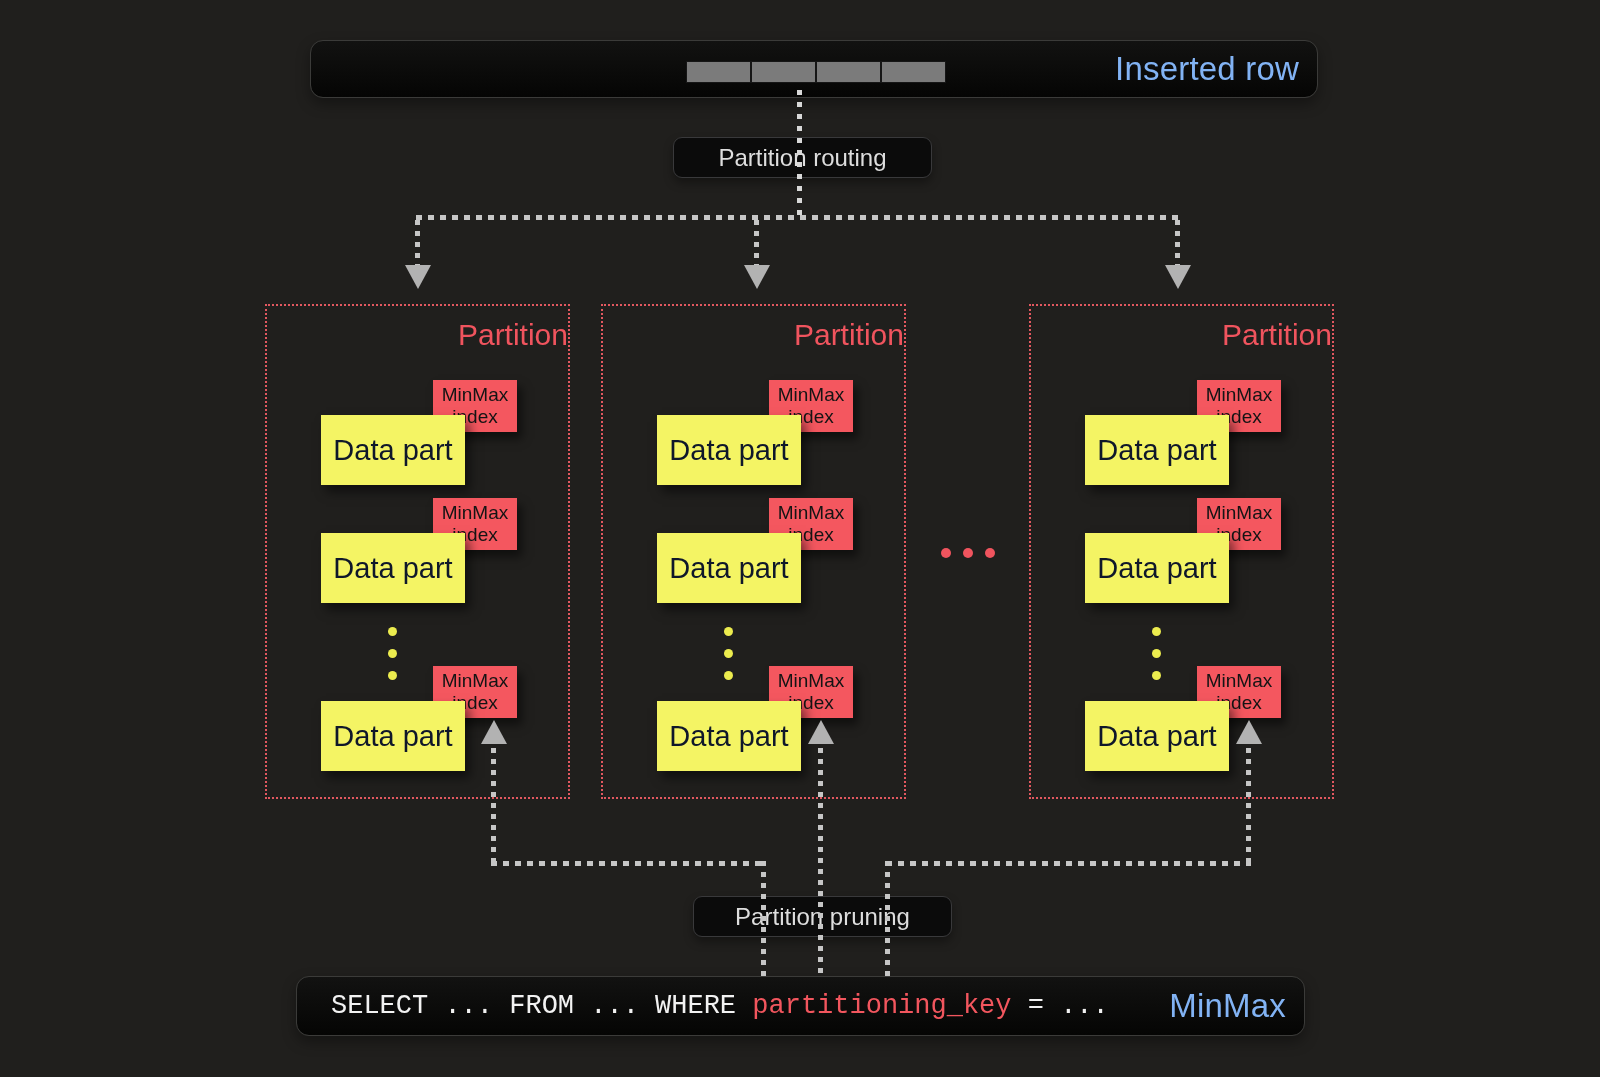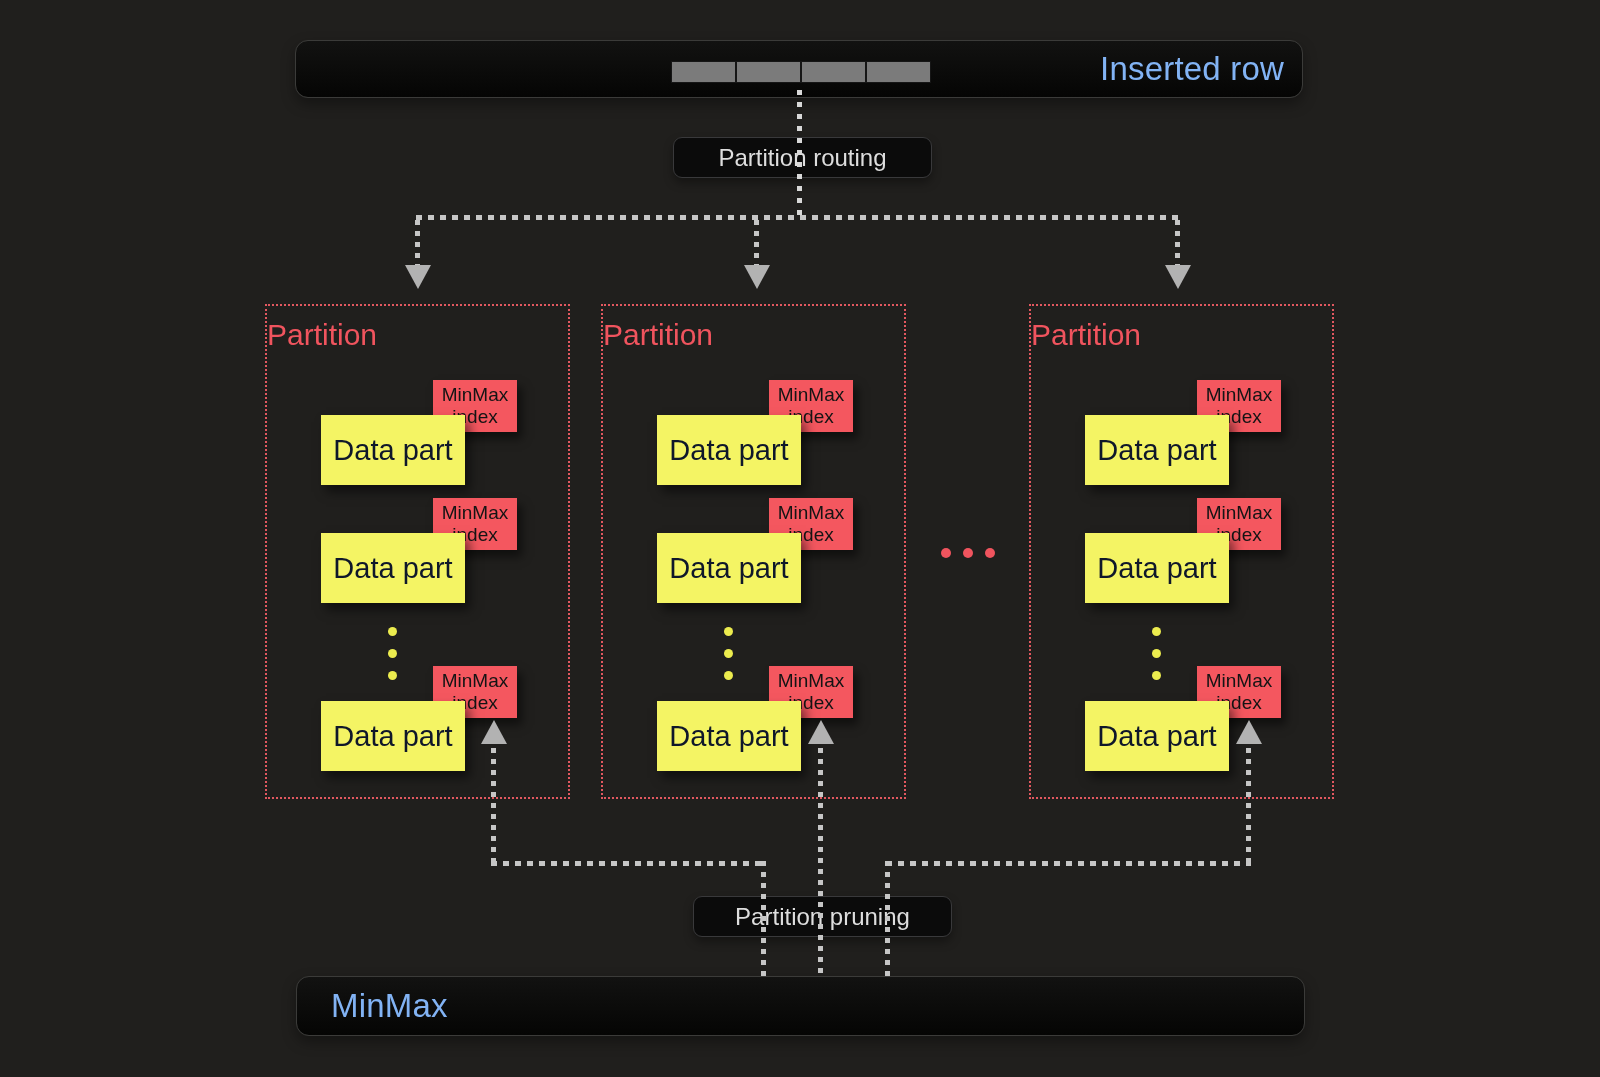--- a/index.html
+++ b/index.html
@@ -3,21 +3,21 @@
 <meta charset="utf-8">
 <style>
   html,body{margin:0;padding:0;background:#201f1d;}
   .stage{position:relative;width:1600px;height:1077px;background:#201f1d;overflow:hidden;
          font-family:"Liberation Sans", sans-serif;}
 
   
   .bar{position:absolute;background:linear-gradient(180deg,#121211,#050504);
        border:1px solid #3b3b39;border-radius:13px;box-sizing:border-box;
        display:flex;align-items:center;box-shadow:0 6px 14px rgba(0,0,0,0.35);}
-  .inserted-bar{left:295px;top:40px;width:1008px;height:58px;justify-content:flex-end;padding-right:18px;}
+  .inserted-bar{left:310px;top:40px;width:1008px;height:58px;justify-content:flex-end;padding-right:18px;}
   .query-bar{left:296px;top:976px;width:1009px;height:60px;justify-content:space-between;
              padding:0 18px 0 34px;}
   .bar-label{font-size:33px;color:#82b3f4;letter-spacing:0.2px;}
 
   
   .segments{position:absolute;left:375px;top:20px;width:260px;height:22px;display:flex;gap:2px;
             background:#161616;border:1px solid #161616;box-sizing:border-box;}
   .seg-cell{flex:1;background:#7b7b7b;}
 
   
@@ -39,21 +39,21 @@
          background:repeating-linear-gradient(to right,#c6c6c6 0 6px,transparent 6px 12px);}
   .feeder{background:repeating-linear-gradient(to bottom,#d8d8d8 0 5px,transparent 5px 12px);}
   .arrow-down{position:absolute;width:0;height:0;z-index:3;
       border-left:13px solid transparent;border-right:13px solid transparent;border-top:24px solid #b2b2b2;}
   .arrow-up{position:absolute;width:0;height:0;z-index:3;
       border-left:13px solid transparent;border-right:13px solid transparent;border-bottom:24px solid #b2b2b2;}
 
   
   .partition{position:absolute;top:304px;width:305px;height:495px;box-sizing:border-box;
              border:2px dotted #e25860;}
-  .partition-title{position:absolute;left:0;right:0;top:12px;text-align:left;
+  .partition-title{position:absolute;left:0;right:0;top:12px;text-align:right;
                    font-size:30px;color:#f0545e;}
   .minmax{position:absolute;width:84px;height:52px;background:#f4575f;color:#141414;
           font-size:19px;line-height:1.18;display:flex;align-items:center;justify-content:center;
           text-align:center;box-shadow:5px 7px 9px rgba(0,0,0,0.5);}
   .datapart{position:absolute;width:144px;height:70px;background:#f4f464;color:#0f172a;
             font-size:29px;display:flex;align-items:center;justify-content:center;
             box-shadow:5px 7px 10px rgba(0,0,0,0.5);}
   .mm0{left:166px;top:74px;}  .dp0{left:54px;top:109px;}
   .mm1{left:166px;top:192px;} .dp1{left:54px;top:227px;}
   .mm2{left:166px;top:360px;} .dp2{left:54px;top:395px;}
@@ -154,15 +154,16 @@
   <div class="hdash" style="left:491px;top:861px;width:275px;"></div>
   <div class="hdash" style="left:886px;top:861px;width:365px;"></div>
   <div class="vdash" style="left:761px;top:861px;height:115px;"></div>
   <div class="vdash" style="left:885px;top:861px;height:115px;"></div>
 
   <div class="pill pruning-pill">
     <span>Partition pruning</span>
   </div>
 
   <div class="bar query-bar">
+    <span class="query-text"><span>SELECT ... FROM ... WHERE </span><span class="qkey">partitioning_key</span><span> = ...</span></span>
     <span class="bar-label">MinMax</span>
   </div>
 </div>
 
 </body></html>

